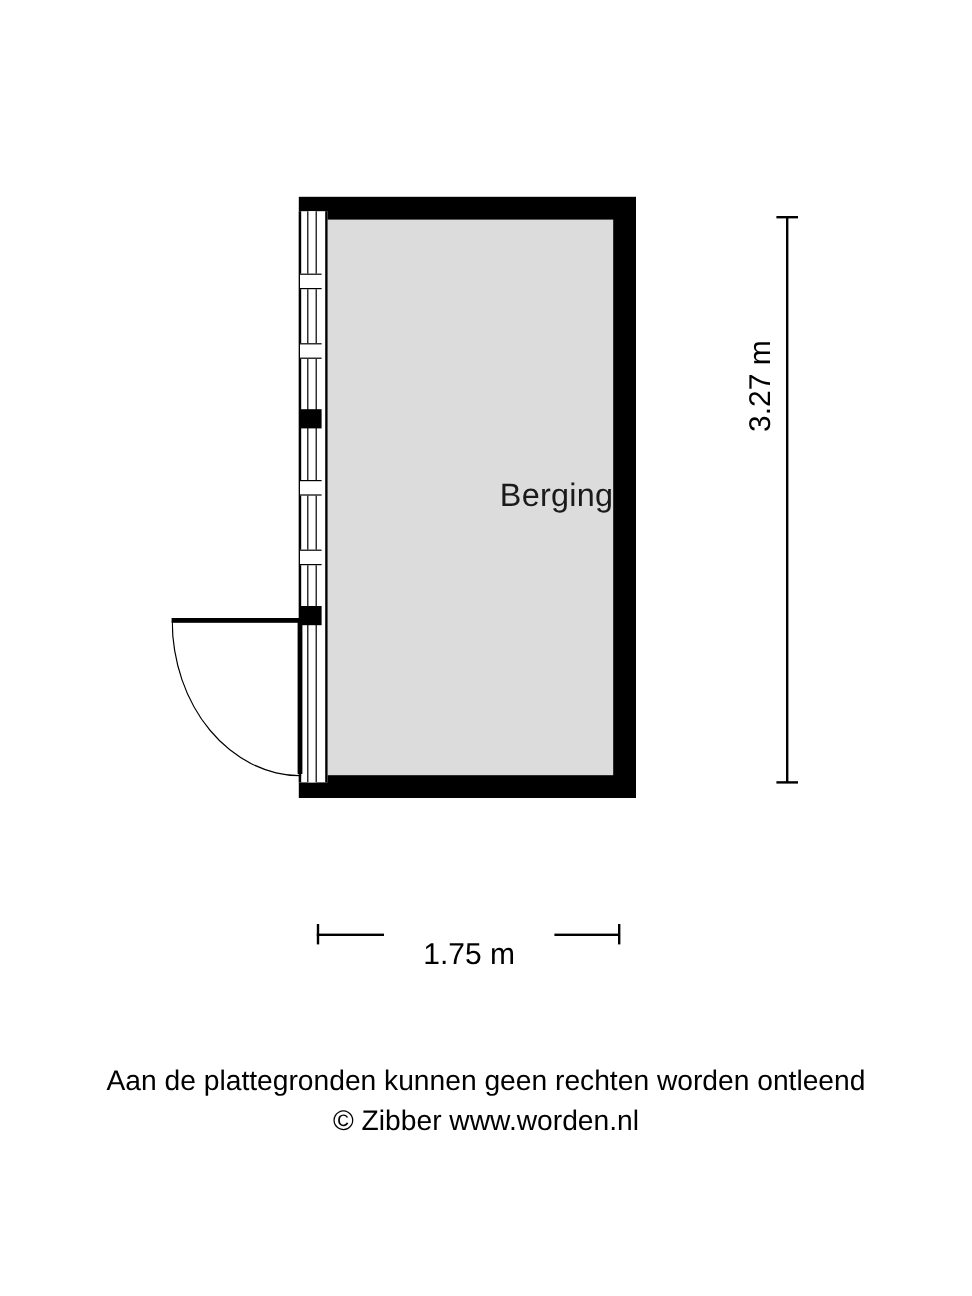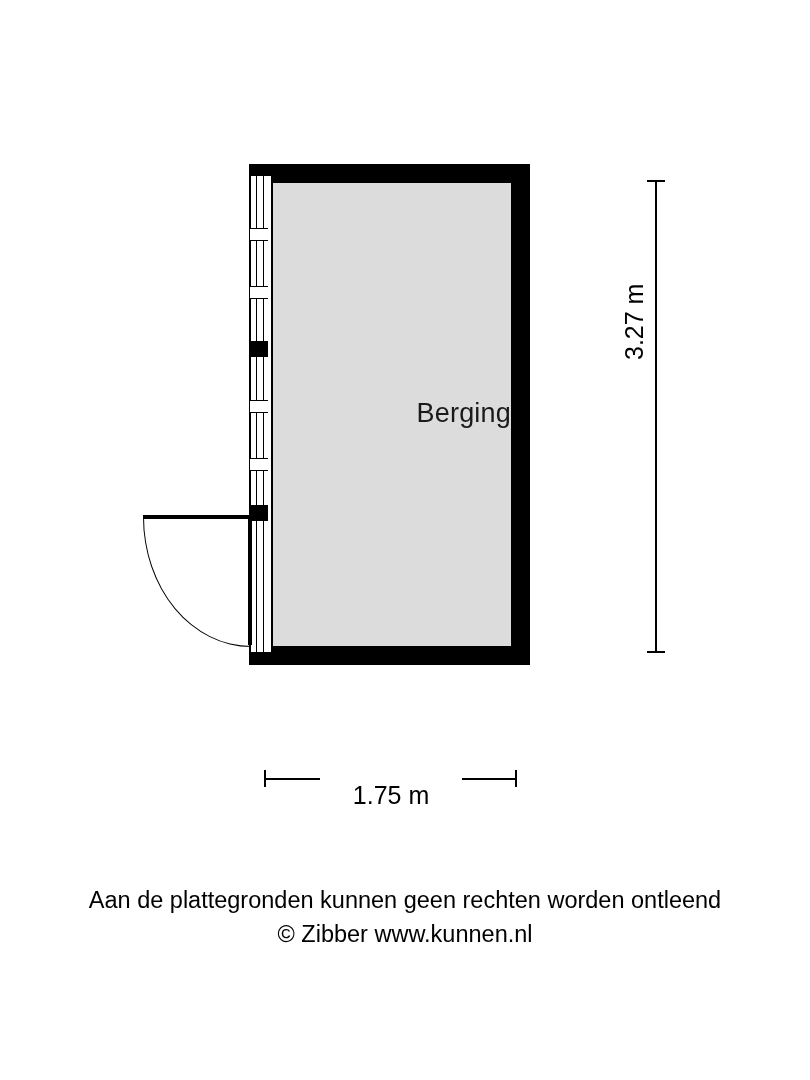--- a/index.html
+++ b/index.html
@@ -233,16 +233,16 @@
   <div class="dim-v-label">3.27 m</div>
 
   <div class="dim-h-line"></div>
   <div class="dim-h-cap left"></div>
   <div class="dim-h-cap right"></div>
   <div class="dim-h-gap"></div>
   <div class="dim-h-label">1.75 m</div>
 
   <div class="footer">
     <div class="footer-line1">Aan de plattegronden kunnen geen rechten worden ontleend</div>
-    <div class="footer-line2">© Zibber www.kunnen.nl</div>
+    <div class="footer-line2">© Zibber www.worden.nl</div>
   </div>
 
 </div>
 
 </body></html>

